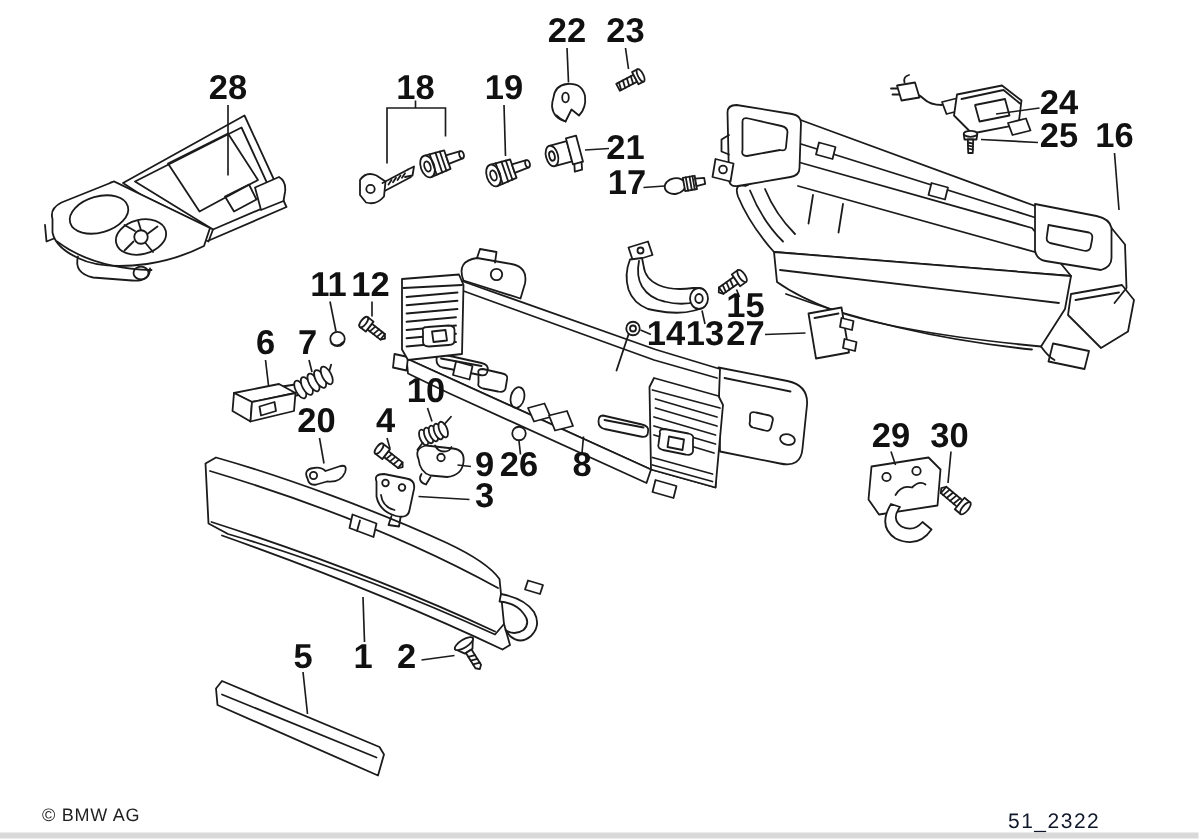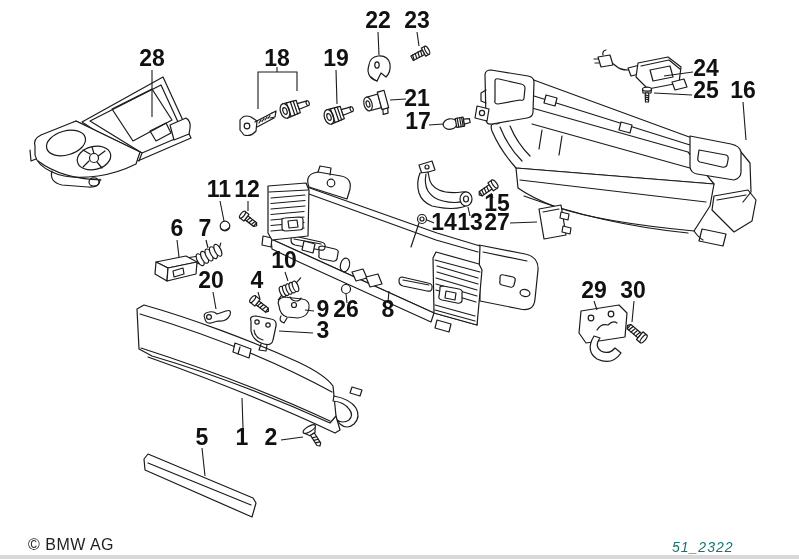--- a/index.html
+++ b/index.html
@@ -3,27 +3,26 @@
 <meta charset="utf-8">
 <style>
   html,body{margin:0;padding:0;}
   body{
     width:799px;height:559px;position:relative;overflow:hidden;
     background:#ffffff;font-family:"Liberation Sans",sans-serif;
   }
   .stage{position:absolute;left:0;top:0;width:799px;height:559px;}
   svg{display:block;}
   .copyright{
-    position:absolute;left:28px;top:536px;font-size:16px;color:#1f1f1f;
+    position:absolute;left:28px;top:536px;font-size:12px;color:#1f1f1f;
     letter-spacing:0.5px;
   }
   .diagram-id{
-    position:absolute;left:672px;top:539px;font-size:14px;color:#0f766e;
+    position:absolute;left:672px;top:539px;font-size:14px;color:#0f172a;
     letter-spacing:1px;
-    font-style:italic;
   }
   .bottom-bar{
     position:absolute;left:0;bottom:0;width:799px;height:4px;background:#d9d9d9;
   }
 </style>
 </head>
 <body>
 
 <div class="stage">
 <svg width="799" height="559" viewBox="0 0 799 559">

